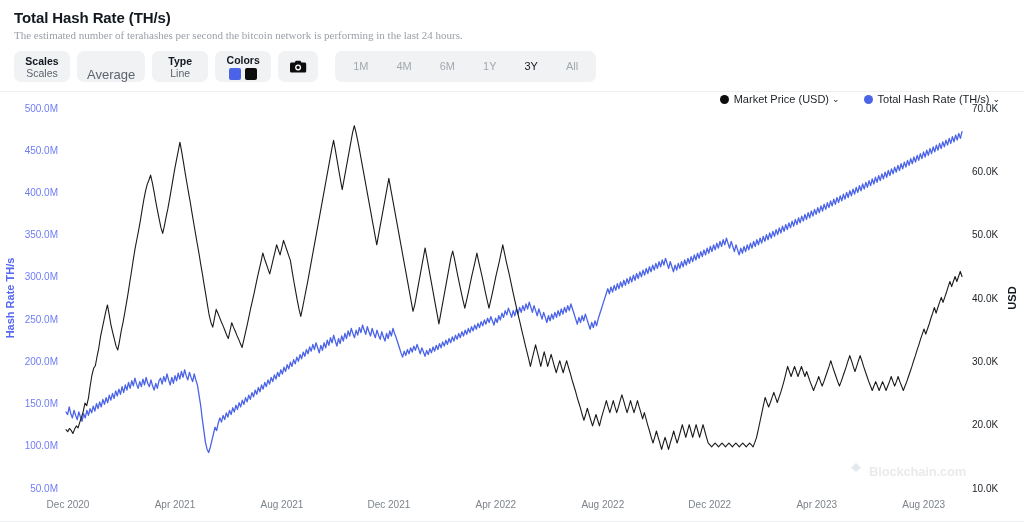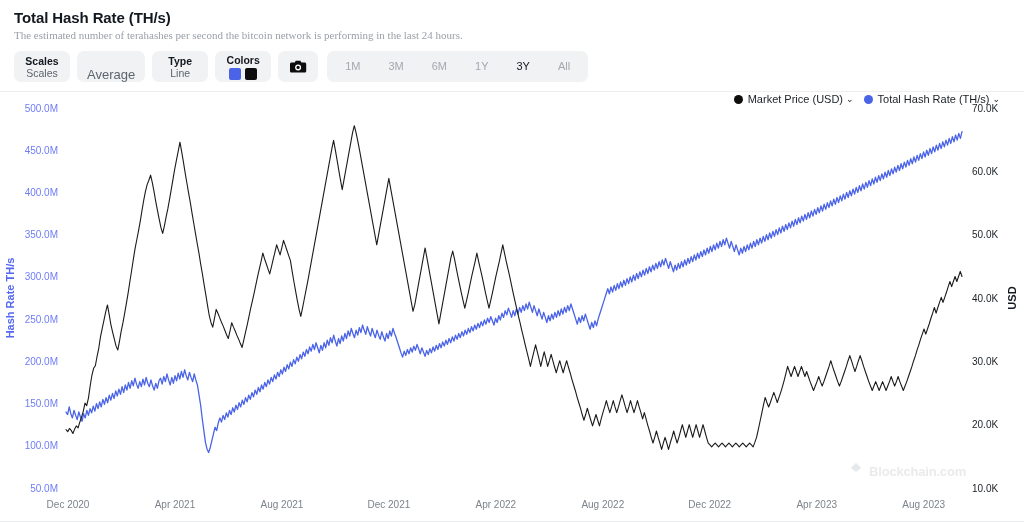--- a/index.html
+++ b/index.html
@@ -36,34 +36,34 @@
   .ctrl-val { font-size: 10.5px; color: #5d646d; line-height: 12px; }
   .ctrl-single { justify-content: center; }
   .ctrl-single .ctrl-val { font-size: 13px; color: #5d646d; margin-top: 16px; }
   .swatches { display: flex; gap: 4px; margin-top: 2px; }
   .sw { width: 12px; height: 12px; border-radius: 2px; }
   .cam { width: 40px; min-width: 40px; }
   .cam svg { display:block; }
 
   .ranges {
     background: #f1f2f4; border-radius: 7px; height: 31px;
-    display: flex; align-items: center; padding: 0 4px; margin-left: 2px;
+    display: flex; align-items: center; padding: 0 4px; margin-left: 10px;
   }
   .range {
     font-size: 11px; color: #a3a8af; padding: 0 14px;
     line-height: 31px; cursor: pointer; border-radius: 6px;
   }
   .range.active { color: #12181f; font-weight: normal; }
 
   .divider { height: 1px; background: #eceef0; width: 100%; }
 
   
   .legend {
     position: absolute; right: 24px; top: 93px;
-    display: flex; gap: 10px; align-items: center;
+    display: flex; gap: 24px; align-items: center;
   }
   .legend-item { display: flex; align-items: center; gap: 5px; cursor: pointer; }
   .legend-dot { width: 9px; height: 9px; border-radius: 50%; display:inline-block; }
   .legend-label { font-size: 11px; color: #1b2026; }
   .chev { font-size: 9px; color: #1b2026; margin-left: -2px; }
 
   
   .chart-wrap { position: absolute; left: 0; top: 88px; width: 1024px; height: 434px; }
   svg.plot { position:absolute; left:0; top:0; }
   .tick-left {
@@ -121,21 +121,21 @@
       <span>
         <svg width="17" height="15" viewBox="0 0 17 15">
           <path d="M1.6 3.4h3.1l1.1-1.7h4.6l1.1 1.7h3.1c.9 0 1.6.7 1.6 1.6v7c0 .9-.7 1.6-1.6 1.6H1.6C.7 13.6 0 12.9 0 12V5c0-.9.7-1.6 1.6-1.6z" fill="#0d0d0d"></path>
           <circle cx="8.1" cy="8.4" r="3" fill="#ffffff"></circle>
           <circle cx="8.1" cy="8.4" r="1.6" fill="#0d0d0d"></circle>
         </svg>
       </span>
     </div>
     <div class="ranges" id="ranges">
         <div class="range">1M</div>
-        <div class="range">3M</div>
+        <div class="range">4M</div>
         <div class="range">6M</div>
         <div class="range">1Y</div>
         <div class="range active">3Y</div>
         <div class="range">All</div>
       </div>
   </div>
 
   <div class="divider"></div>
 
   <div class="legend" id="legend">

